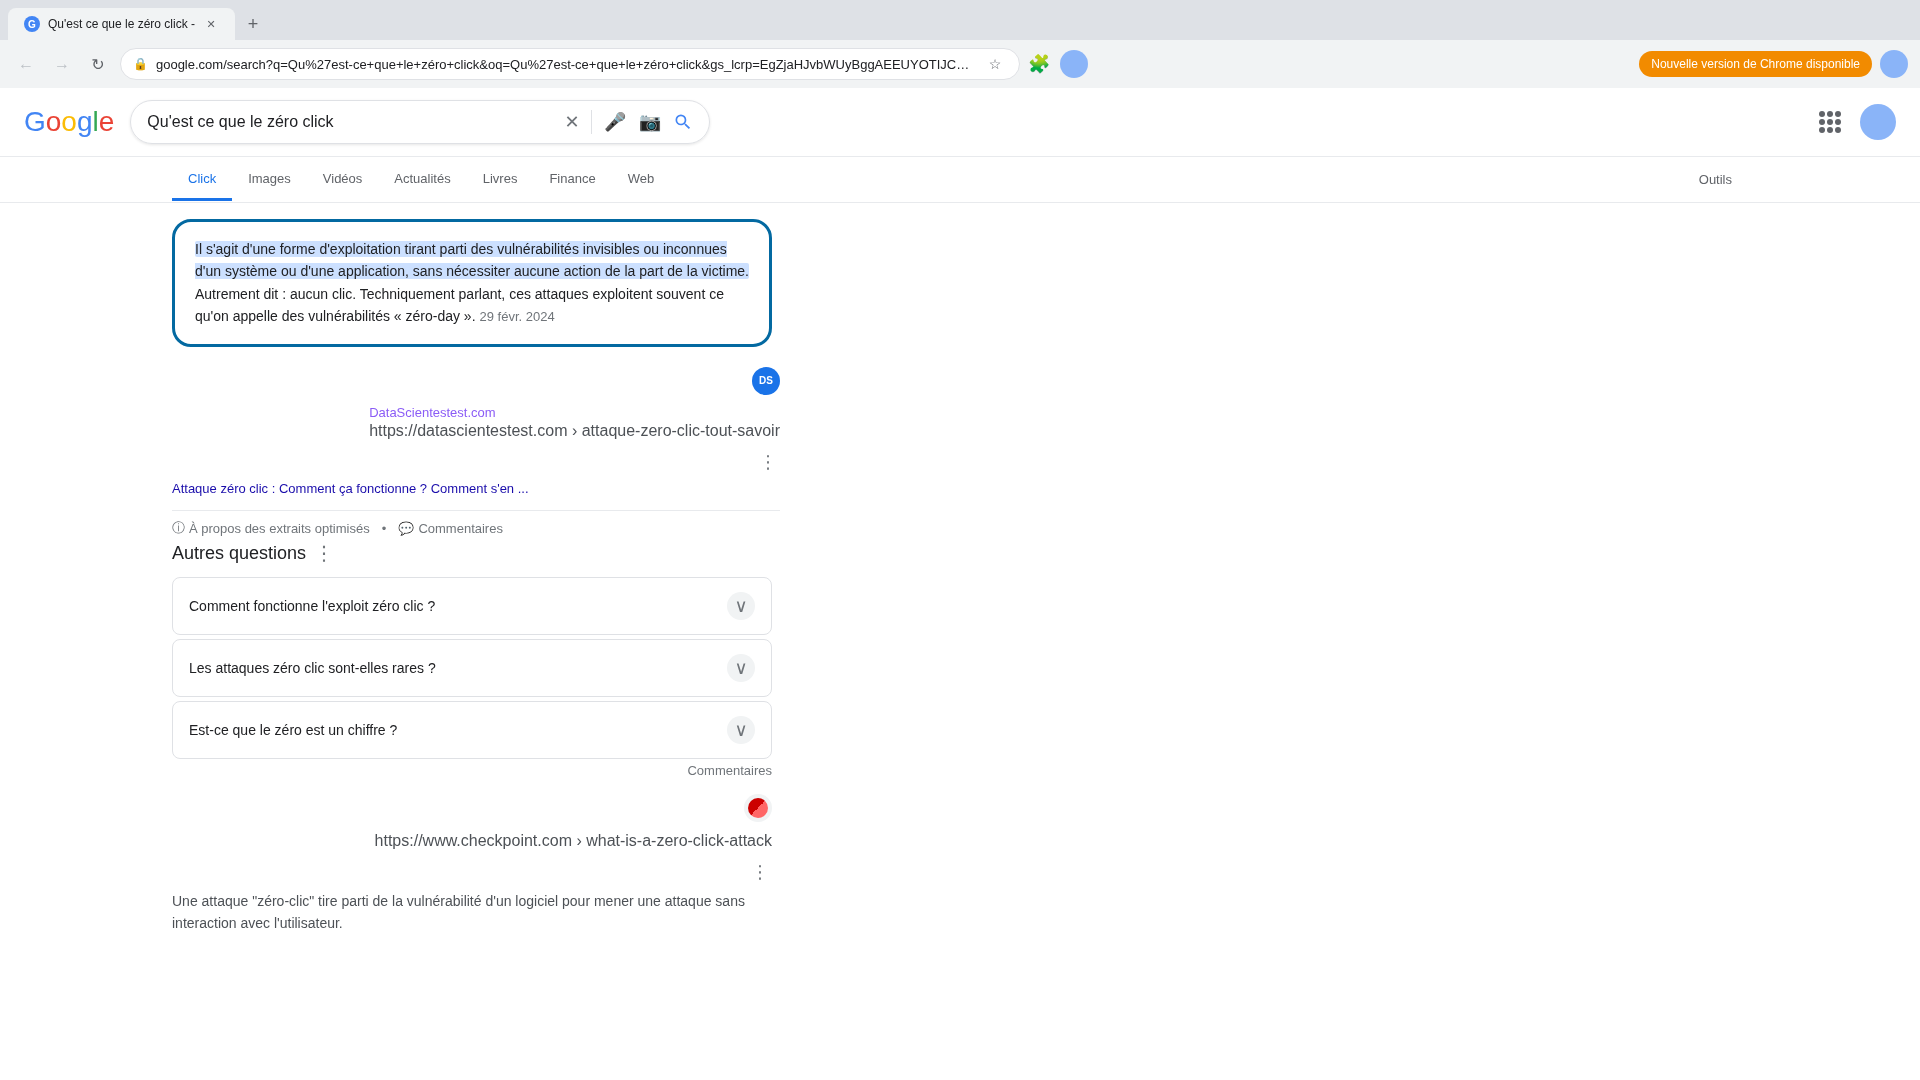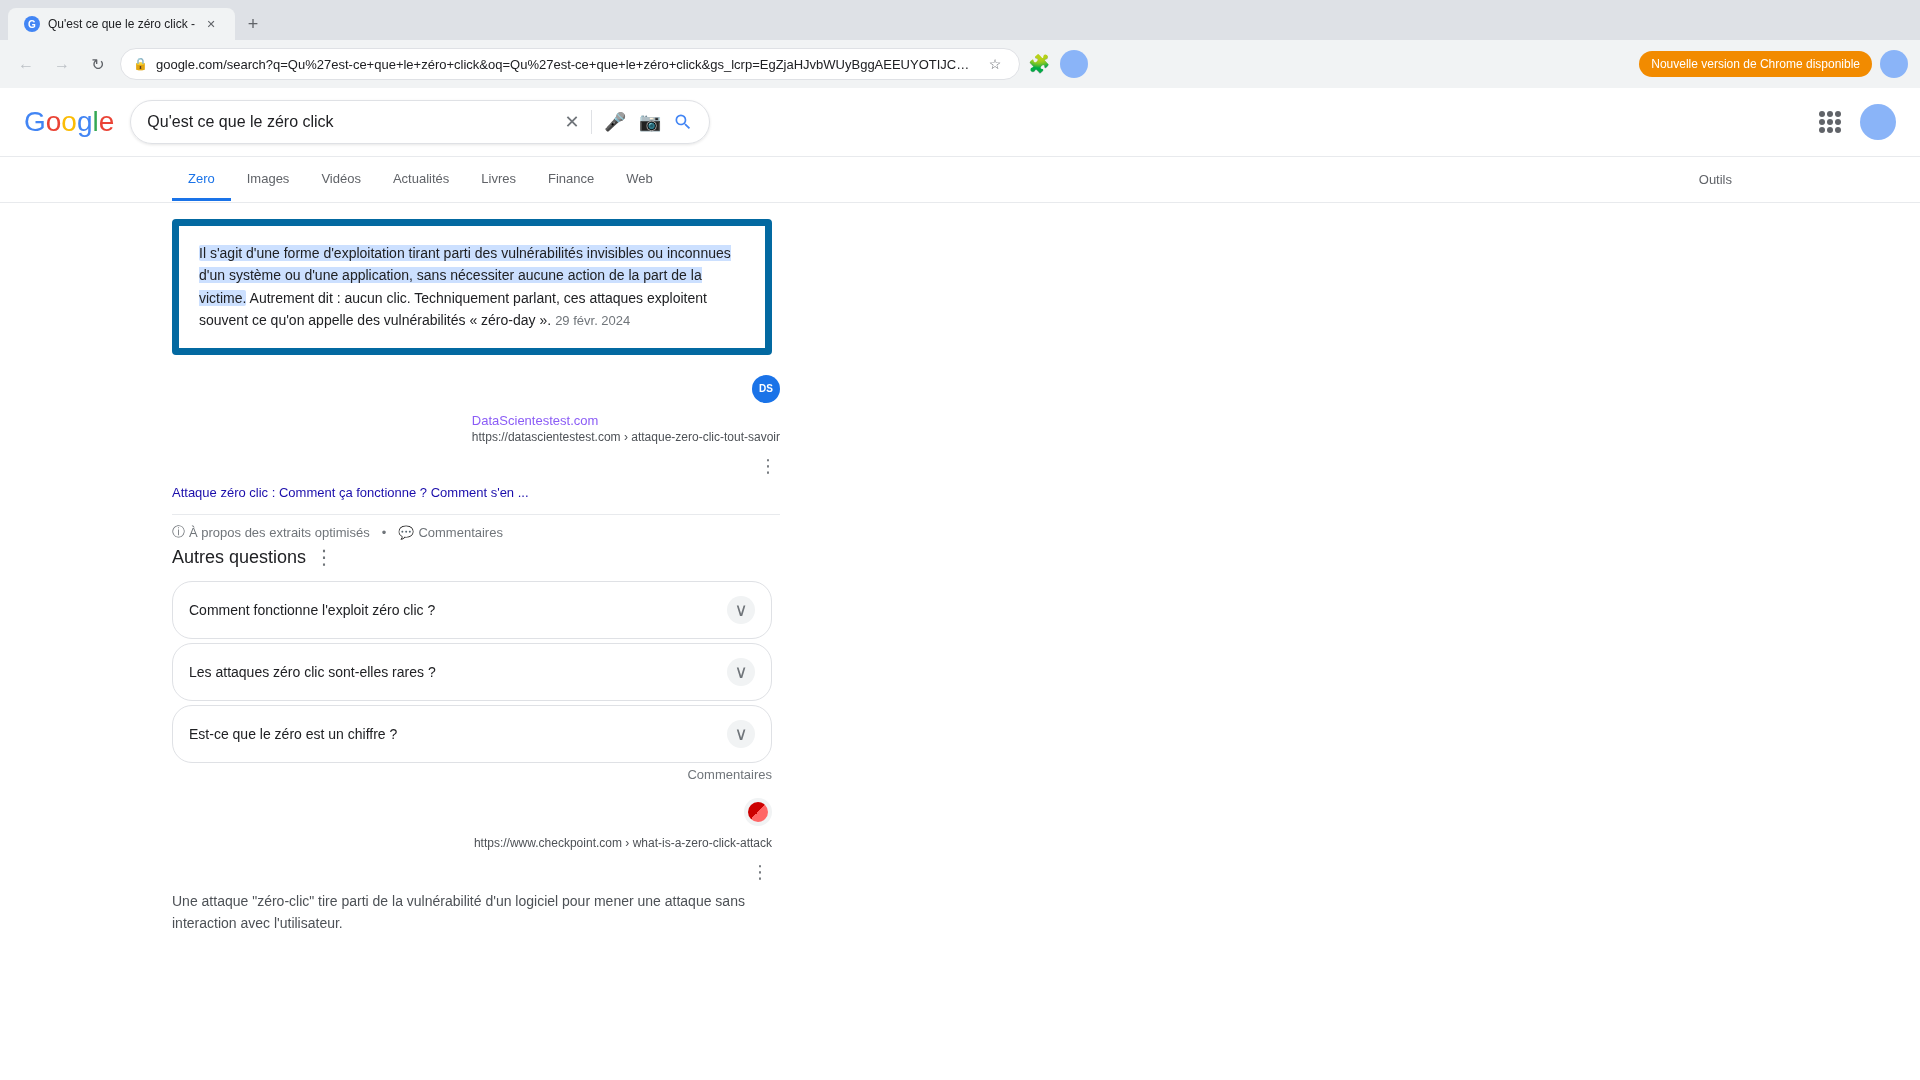--- a/index.html
+++ b/index.html
@@ -276,22 +276,22 @@
     }
 
     
     .results-container {
       padding: 16px 0 16px 172px;
       max-width: 780px;
     }
 
     
     .featured-snippet {
-      border: 7px solid #0369a1;
-      border-radius: 4px;
+      border: 3px solid #0369a1;
+      border-radius: 19px;
       padding: 16px 20px;
       margin-bottom: 20px;
       max-width: 600px;
     }
     .snippet-text {
       font-size: 14px;
       line-height: 1.6;
       color: #202124;
     }
     .snippet-highlighted {
@@ -328,21 +328,21 @@
       font-size: 10px;
       font-weight: bold;
     }
     .source-info { flex: 1; }
     .source-name {
       font-size: 13px;
       color: #8b5cf6;
       line-height: 1.3;
     }
     .source-url {
-      font-size: 12px;
+      font-size: 16px;
       color: #4d5156;
     }
     .source-menu-btn {
       color: #70757a;
       font-size: 18px;
       cursor: pointer;
       width: 24px;
       height: 24px;
       display: flex;
       align-items: center;
@@ -395,21 +395,21 @@
       font-weight: normal;
       color: #202124;
     }
     .other-questions-menu {
       color: #70757a;
       font-size: 20px;
       cursor: pointer;
     }
     .question-item {
       border: 1px solid #dfe1e5;
-      border-radius: 20px;
+      border-radius: 8px;
       margin-bottom: 4px;
       display: flex;
       align-items: center;
       padding: 14px 16px;
       cursor: pointer;
       justify-content: space-between;
     }
     .question-text {
       font-size: 14px;
       color: #202124;
@@ -527,21 +527,21 @@
           <div class="apps-dot"></div>
             <div class="apps-dot"></div>
             <div class="apps-dot"></div>
         </div>
       </div>
       <div class="user-avatar"></div>
     </div>
   </div>
 
   <div class="nav-tabs">
-    <div class="nav-tab active">Zero</div>
+    <div class="nav-tab active">Click</div>
     <div class="nav-tab">Images</div>
     <div class="nav-tab">Vidéos</div>
     <div class="nav-tab">Actualités</div>
     <div class="nav-tab">Livres</div>
     <div class="nav-tab">Finance</div>
     <div class="nav-tab">Web</div>
     <div class="nav-tab-separator"></div>
     <div class="tools-btn">Outils</div>
   </div>
 

